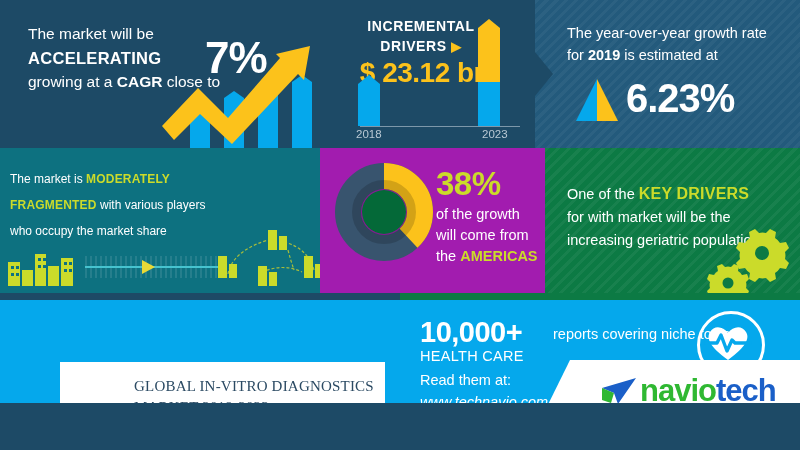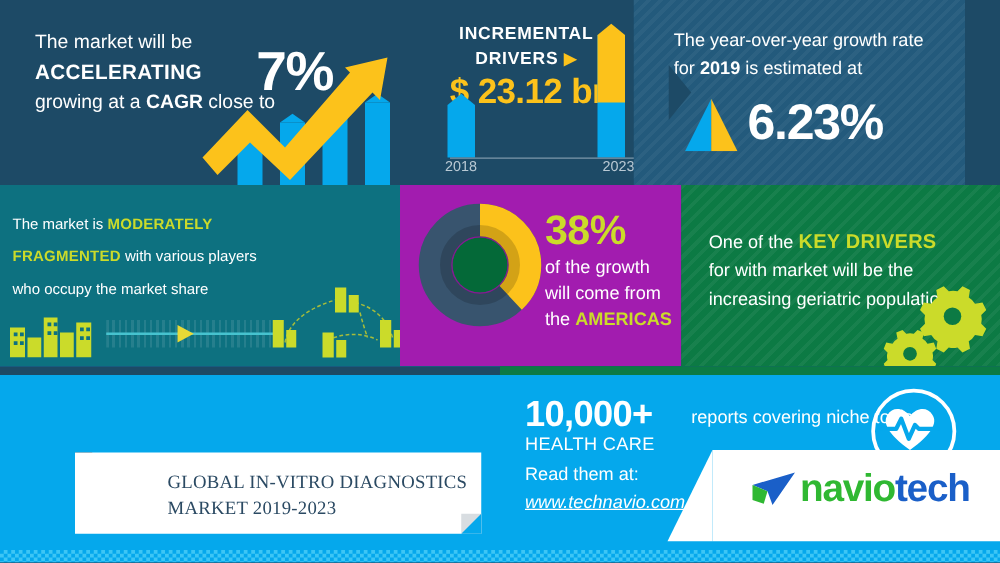--- a/index.html
+++ b/index.html
@@ -1,21 +1,21 @@
 <!DOCTYPE html>
 <html><head>
 <meta charset="utf-8">
 <style>
   html,body{margin:0;padding:0;}
   body{
     width:800px;height:450px;overflow:hidden;
     font-family:"Liberation Sans", sans-serif;
     background:#1d4a66;
   }
-  .stage{position:relative;width:800px;height:450px;overflow:hidden;}
+  .stage{position:relative;width:800px;height:403px;overflow:hidden;}
 
   
   .row-top{position:absolute;left:0;top:0;width:800px;height:148px;background:#1d4a66;}
 
   
   .p-cagr{position:absolute;left:0;top:0;width:330px;height:148px;overflow:hidden;}
   .cagr-text{position:absolute;left:28px;top:22px;width:215px;color:#ffffff;font-size:15.5px;line-height:24px;}
   .cagr-text .b{font-weight:bold;}
   .cagr-accel{display:block;font-weight:bold;font-size:16.5px;letter-spacing:.3px;}
   .cagr-num{position:absolute;left:205px;top:33px;color:#ffffff;font-size:44px;font-weight:bold;letter-spacing:-1px;}
@@ -43,21 +43,21 @@
   .col{position:absolute;bottom:22px;width:22px;}
   .col .tip{position:absolute;left:-0px;top:-9px;width:0;height:0;
      border-left:11px solid transparent;border-right:11px solid transparent;}
   .col.c1{left:28px;height:42px;background:#05a8ec;}
   .col.c1 .tip{border-bottom:9px solid #05a8ec;}
   .col.c2{left:148px;height:98px;background:#05a8ec;}
   .col.c2 .top{position:absolute;left:0;top:0;width:22px;height:54px;background:#fcc21b;}
   .col.c2 .tip{border-bottom:9px solid #fcc21b;}
 
   
-  .p-yoy{position:absolute;left:507px;top:0;width:265px;height:148px;
+  .p-yoy{position:absolute;left:535px;top:0;width:265px;height:148px;
      background:#235a7c;
      background-image:repeating-linear-gradient(135deg,rgba(255,255,255,.045) 0 3px,rgba(0,0,0,0) 3px 7px);}
   .chev{position:absolute;left:535px;top:52px;width:0;height:0;
      border-top:22px solid transparent;border-bottom:22px solid transparent;border-left:18px solid #1d4a66;}
   .yoy-text{position:absolute;left:32px;top:22px;width:225px;color:#fff;font-size:14.5px;line-height:22px;}
   .yoy-text .b{font-weight:bold;}
   .yoy-num{position:absolute;left:91px;top:76px;color:#fff;font-size:40px;font-weight:bold;letter-spacing:-1px;}
   .tri{position:absolute;left:37px;top:79px;width:50px;height:42px;}
 
   

